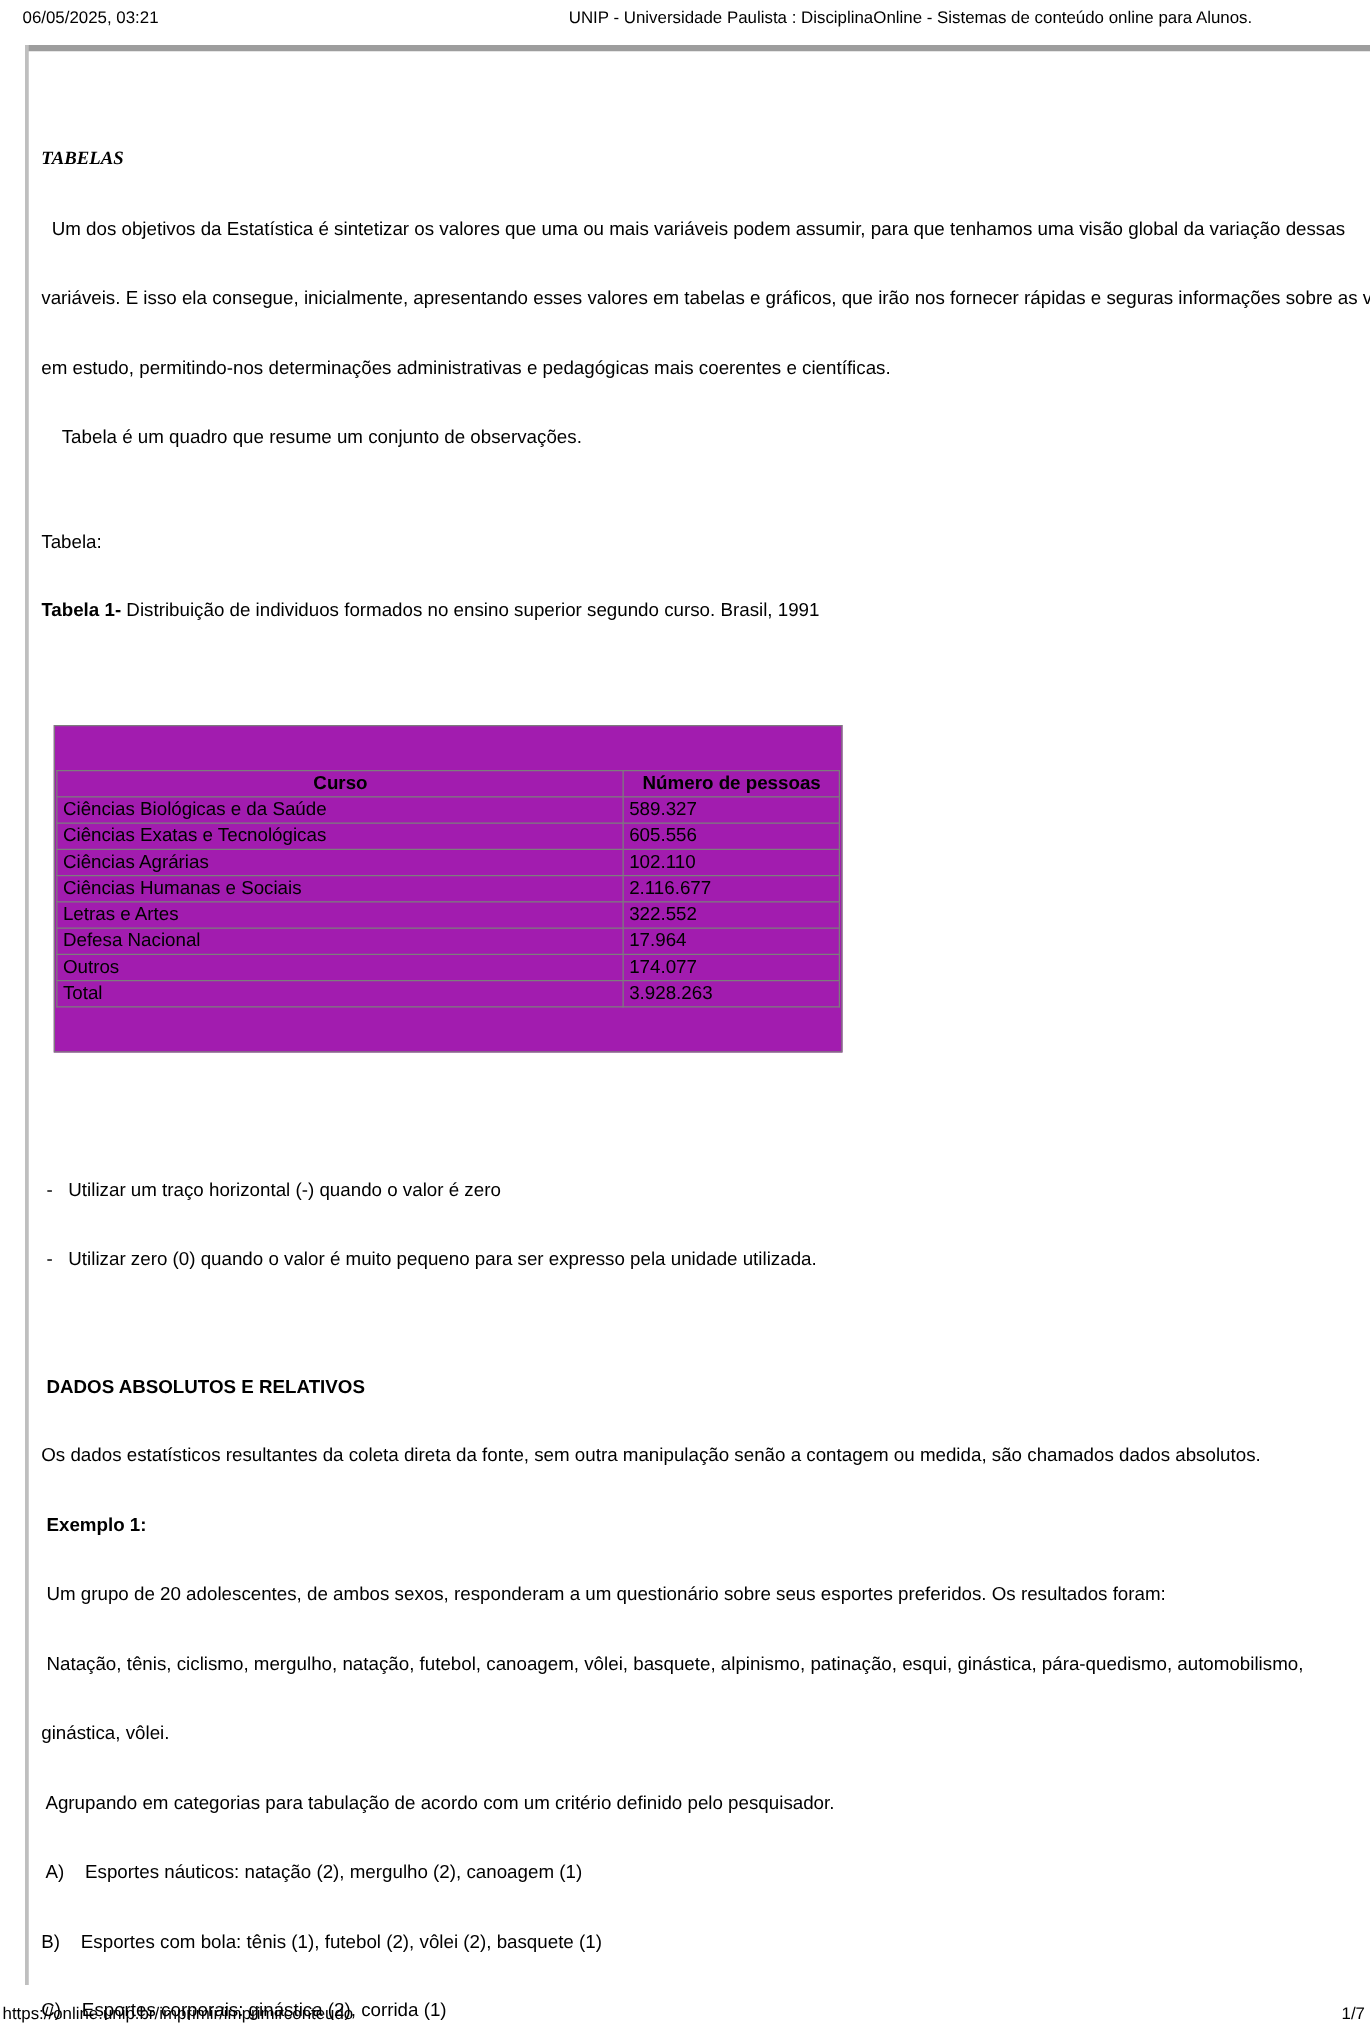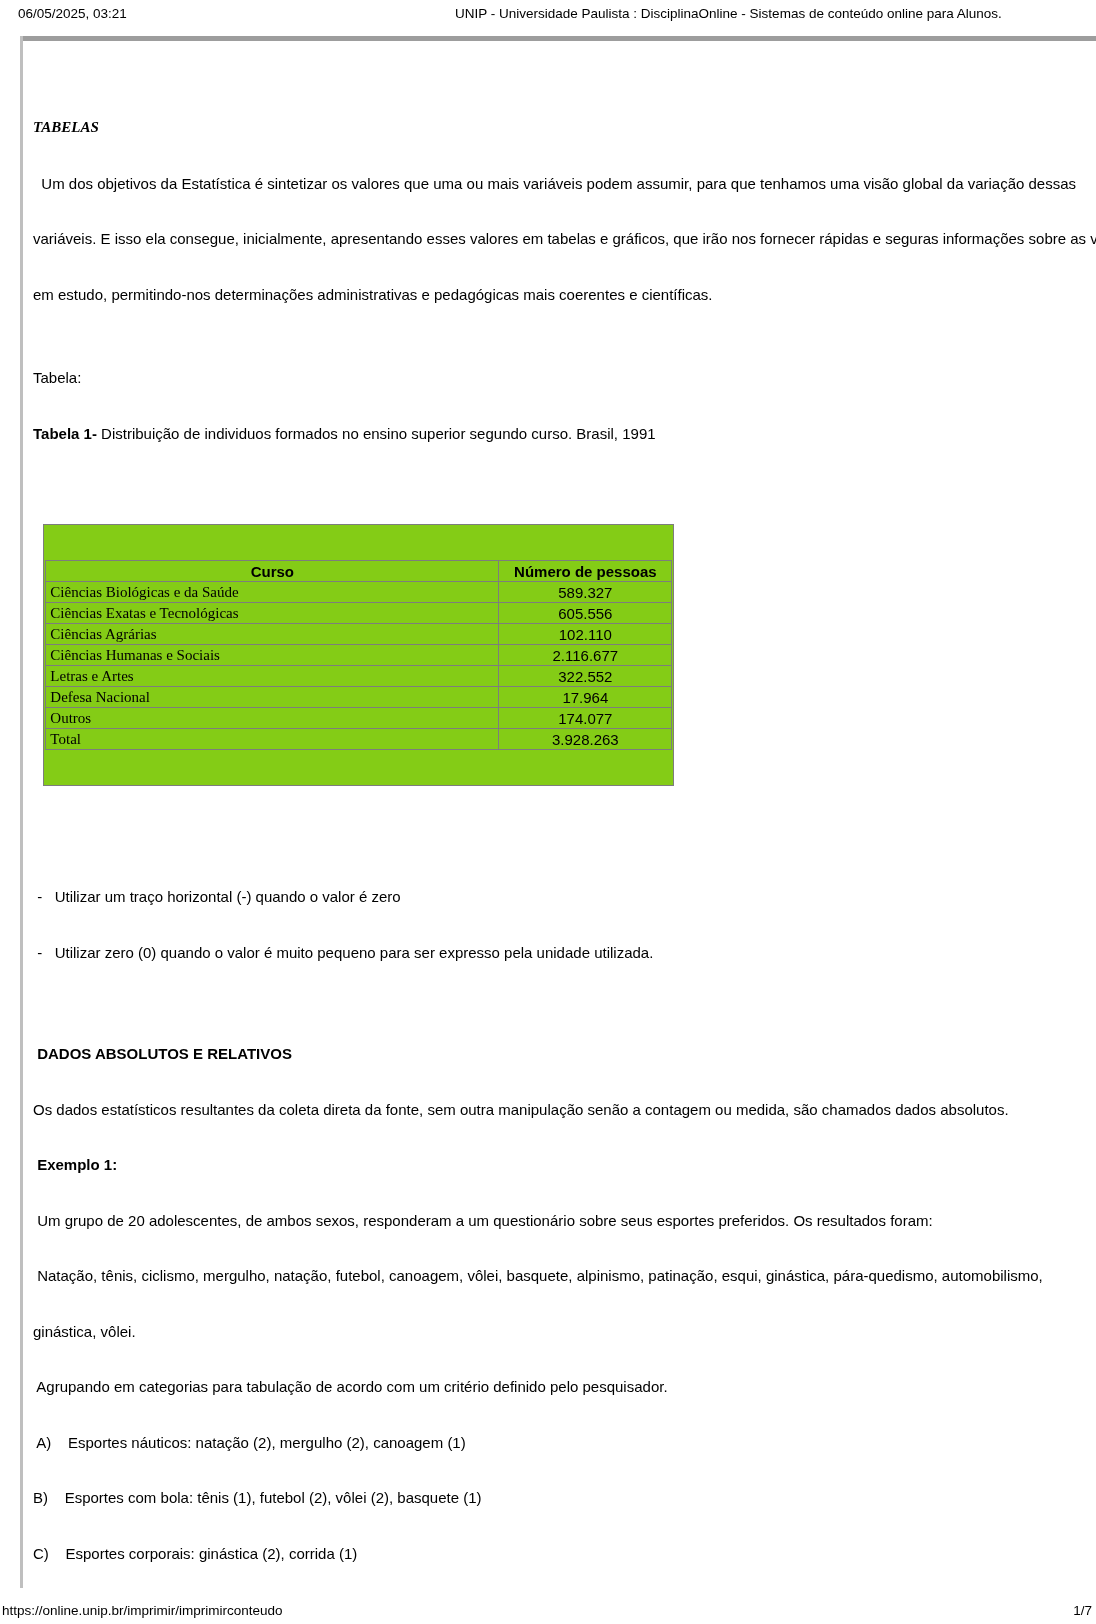--- a/index.html
+++ b/index.html
@@ -45,34 +45,34 @@
   .b  { font-weight: bold; }
   .bi { font-weight: bold; font-style: italic; font-family: Liberation Serif, serif; }
 
   
   .t1wrap {
     display: inline-block;
     border: 1px solid #7d7d7d;
     padding: 1px;
     margin-top: 46px;
     margin-left: 2px;
-    background: #84cc16;
+    background: #a21caf;
   }
   table.t1 { border-collapse: collapse; }
   table.t1 th, table.t1 td {
     border: 1px solid #7d7d7d;
     height: 20px;
     padding: 0 4px;
     font-size: 15px;
     white-space: pre;
     overflow: hidden;
   }
   table.t1 th { font-weight: bold; text-align: center; }
-  table.t1 td.curso { width: 444px; text-align: left; font-family: Liberation Serif, serif; }
-  table.t1 td.num   { width: 164px; text-align: center; }
+  table.t1 td.curso { width: 444px; text-align: left; }
+  table.t1 td.num   { width: 164px; }
   .after-t1 { margin-top: 66px; }
   .heading-gap { margin-top: 29px; }
 
   .ftr-url {
     position: absolute; bottom: 6px; left: 2px;
     font-size: 13.5px;
   }
   .ftr-page {
     position: absolute; bottom: 6px; right: 4px;
     font-size: 13.5px;
@@ -85,20 +85,21 @@
 <div class="hdr-title">UNIP - Universidade Paulista : DisciplinaOnline - Sistemas de conteúdo online para Alunos.</div>
 <div class="top-rule"></div>
 <div class="left-rule"></div>
 
 <div class="content">
 
   <div class="line bi">TABELAS</div>
   <div class="line">  Um dos objetivos da Estatística é sintetizar os valores que uma ou mais variáveis podem assumir, para que tenhamos uma visão global da variação dessas</div>
   <div class="line">variáveis. E isso ela consegue, inicialmente, apresentando esses valores em tabelas e gráficos, que irão nos fornecer rápidas e seguras informações sobre as variáveis</div>
   <div class="line">em estudo, permitindo-nos determinações administrativas e pedagógicas mais coerentes e científicas.</div>
+  <div class="line">    Tabela é um quadro que resume um conjunto de observações.</div>
   <div class="line" style="margin-top:28px">Tabela:</div>
   <div class="line" style="margin-top:0"><span class="b">Tabela 1-</span><span> Distribuição de individuos formados no ensino superior segundo curso. Brasil, 1991</span></div>
 
   <div class="t1wrap">
     <table class="t1">
       <thead>
         <tr>
           <th class="curso">Curso</th>
           <th class="num">Número de pessoas</th>
         </tr>

